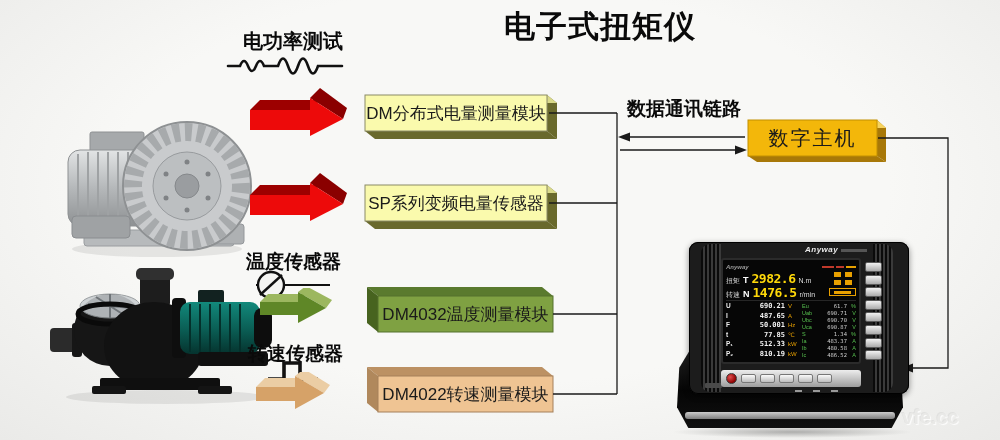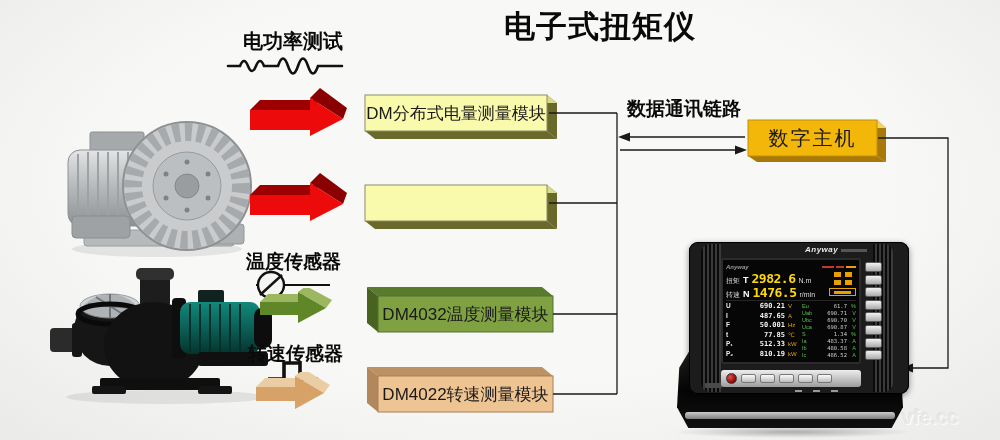--- a/index.html
+++ b/index.html
@@ -233,20 +233,21 @@
     <div class="box-label bl-dr">DM分布式电量测量模块</div>
   </div>
 
   <div class="mbox" style="left:363px;top:181px;">
     <svg width="196" height="52" viewBox="0 0 196 52">
       <polygon points="184,4 194,12 194,48 184,40" fill="#69692C"></polygon>
       <polygon points="2,40 184,40 194,48 12,48" fill="#69692C"></polygon>
       <polygon points="184,4 194,12 184,12" fill="#D9D98A"></polygon>
       <rect x="2" y="4" width="182" height="36" fill="#FAFAAD" stroke="#8a8a66" stroke-width="1"></rect>
     </svg>
+    <div class="box-label bl-dr">SP系列变频电量传感器</div>
   </div>
 
   <div class="mbox" style="left:365px;top:285px;">
     <svg width="196" height="50" viewBox="0 0 196 50">
       <polygon points="13,11 2,2 177,2 188,11" fill="#5A7A2E"></polygon>
       <polygon points="13,11 2,2 2,38 13,47" fill="#47631F"></polygon>
       <rect x="13" y="11" width="175" height="36" fill="#7FA142" stroke="#55702c" stroke-width="1"></rect>
     </svg>
     <div class="box-label bl-ul">DM4032温度测量模块</div>
   </div>

